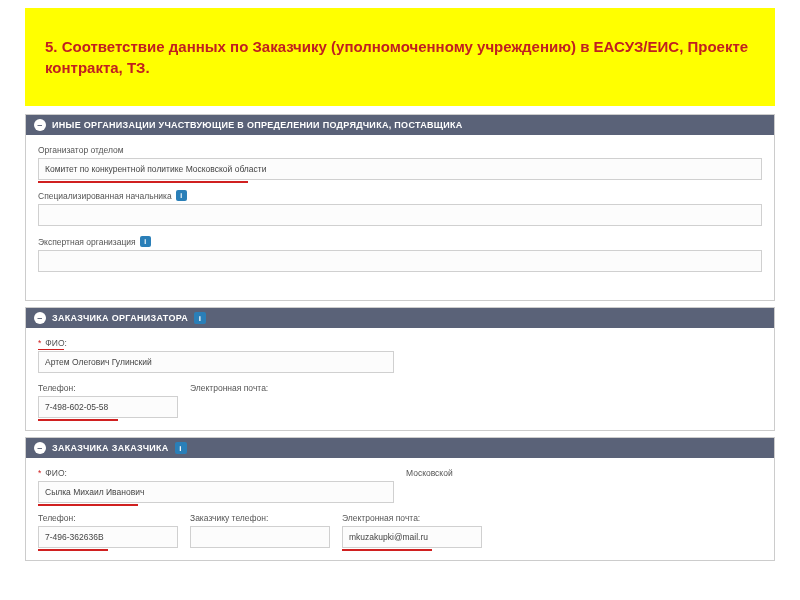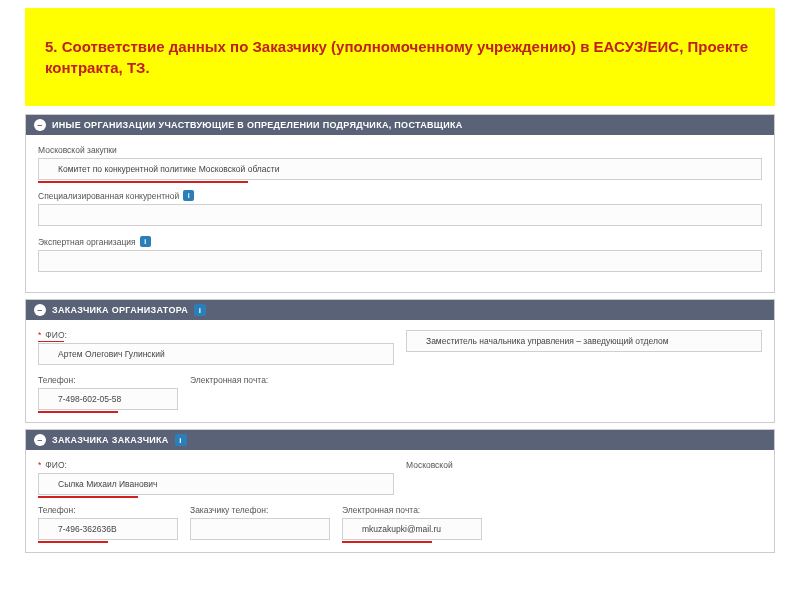--- a/index.html
+++ b/index.html
@@ -8,21 +8,21 @@
   .yellow-banner h2 { color: #c02020; font-size: 15px; font-weight: bold; line-height: 1.4; }
   .panel { margin: 6px 25px; border: 1px solid #ccc; background: #fff; }
   .panel-header { background: #5a6278; color: #fff; padding: 4px 8px; font-size: 9px; font-weight: bold; letter-spacing: 0.3px; display: flex; align-items: center; gap: 6px; }
   .panel-header .collapse-icon { width: 12px; height: 12px; border-radius: 50%; background: #fff; color: #5a6278; display: inline-flex; align-items: center; justify-content: center; font-size: 9px; line-height: 1; }
   .panel-header .badge { width: 12px; height: 12px; border-radius: 2px; background: #2a7fb8; color: #fff; display: inline-flex; align-items: center; justify-content: center; font-size: 8px; }
   .panel-body { padding: 10px 12px 12px 12px; }
   .field-label { color: #555; font-size: 8.5px; margin-bottom: 3px; display: flex; align-items: center; gap: 4px; }
   .field-label .info-badge { width: 11px; height: 11px; border-radius: 2px; background: #2a7fb8; color: #fff; display: inline-flex; align-items: center; justify-content: center; font-size: 7px; font-weight: bold; }
   .field-label.redline { position: relative; }
   .field-label.redline::after { content: ""; position: absolute; left: 0; right: calc(100% - var(--rl, 30px)); bottom: -2px; border-bottom: 1.5px solid #d02020; }
-  .field-input { width: 100%; border: 1px solid #d0d0d0; padding: 5px 19px; font-size: 8.5px; color: #444; background: #fcfcfc; }
+  .field-input { width: 100%; border: 1px solid #d0d0d0; padding: 5px 6px; font-size: 8.5px; color: #444; background: #fcfcfc; }
   .field-block { margin-bottom: 10px; }
   .redunder { position: relative; }
   .redunder::after { content: ""; position: absolute; left: 0; width: var(--rw, 120px); bottom: -3px; border-bottom: 2px solid #d02020; }
   .row { display: flex; gap: 12px; }
   .col { flex: 1; }
   .col-sm { flex: 0 0 140px; }
   .star { color: #d02020; }
 </style>
 </head>
 <body>
@@ -31,33 +31,33 @@
   <h2>5. Соответствие данных по Заказчику (уполномоченному учреждению) в ЕАСУЗ/ЕИС, Проекте контракта, ТЗ.</h2>
 </div>
 
 <div class="panel">
   <div class="panel-header">
     <span class="collapse-icon">–</span>
     <span>ИНЫЕ ОРГАНИЗАЦИИ УЧАСТВУЮЩИЕ В ОПРЕДЕЛЕНИИ ПОДРЯДЧИКА, ПОСТАВЩИКА</span>
   </div>
   <div class="panel-body">
     <div class="field-block">
-      <div class="field-label">Московской закупки</div>
+      <div class="field-label">Организатор отделом</div>
       <div class="redunder" style="--rw:210px">
         <input class="field-input" value="Комитет по конкурентной политике Московской области" style="">
       </div>
     </div>
     <div class="field-block">
       <div class="field-label">
-        <span>Специализированная конкурентной</span>
+        <span>Специализированная начальника</span>
         <span class="info-badge">i</span>
       </div>
       <input class="field-input" style="">
     </div>
-    <div class="field-block" style="margin-bottom:8px">
+    <div class="field-block" style="margin-bottom:16px">
       <div class="field-label">
         <span>Экспертная организация</span>
         <span class="info-badge">i</span>
       </div>
       <input class="field-input" style="">
     </div>
   </div>
 </div>
 
 <div class="panel">
@@ -69,21 +69,20 @@
   <div class="panel-body">
     <div class="row">
       <div class="col">
         <div class="field-label redline" style="--rl:26px">
           <span class="star">*</span>
           <span>ФИО:</span>
         </div>
         <input class="field-input" value="Артем Олегович Гулинский" style="">
       </div>
       <div class="col">
-        <input class="field-input" value="Заместитель начальника управления – заведующий отделом" style="">
       </div>
     </div>
     <div class="row" style="margin-top:10px">
       <div class="col-sm">
         <div class="field-label">Телефон:</div>
         <div class="redunder" style="--rw:80px">
           <input class="field-input" value="7-498-602-05-58" style="">
         </div>
       </div>
       <div class="col-sm">

